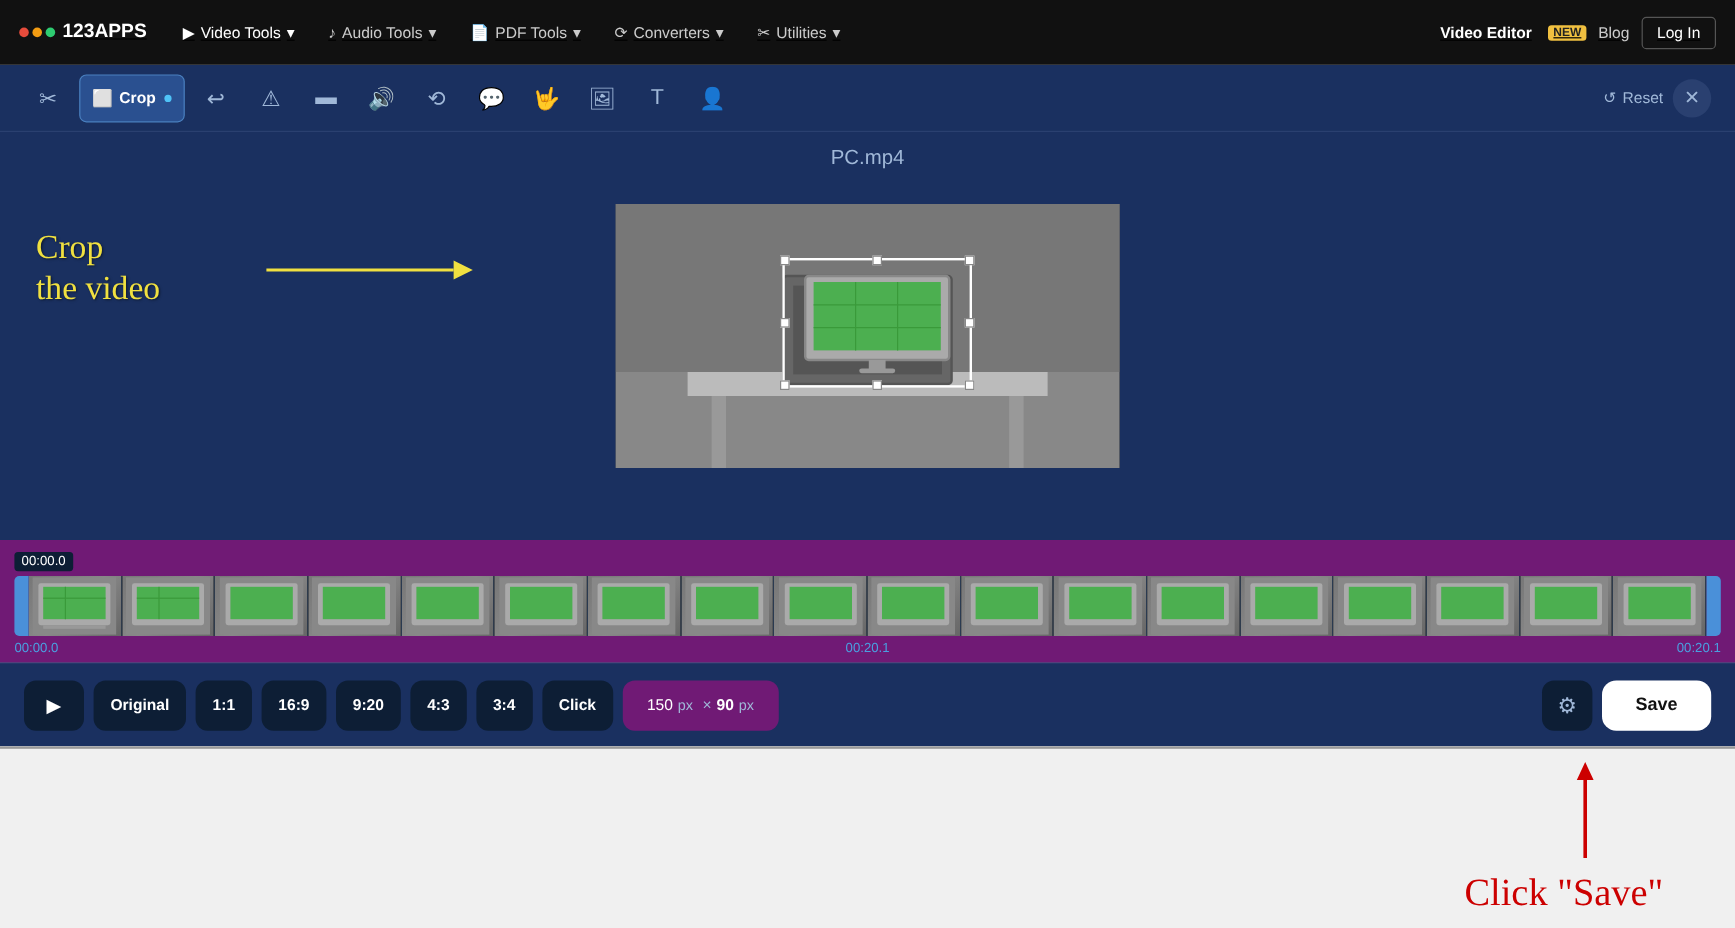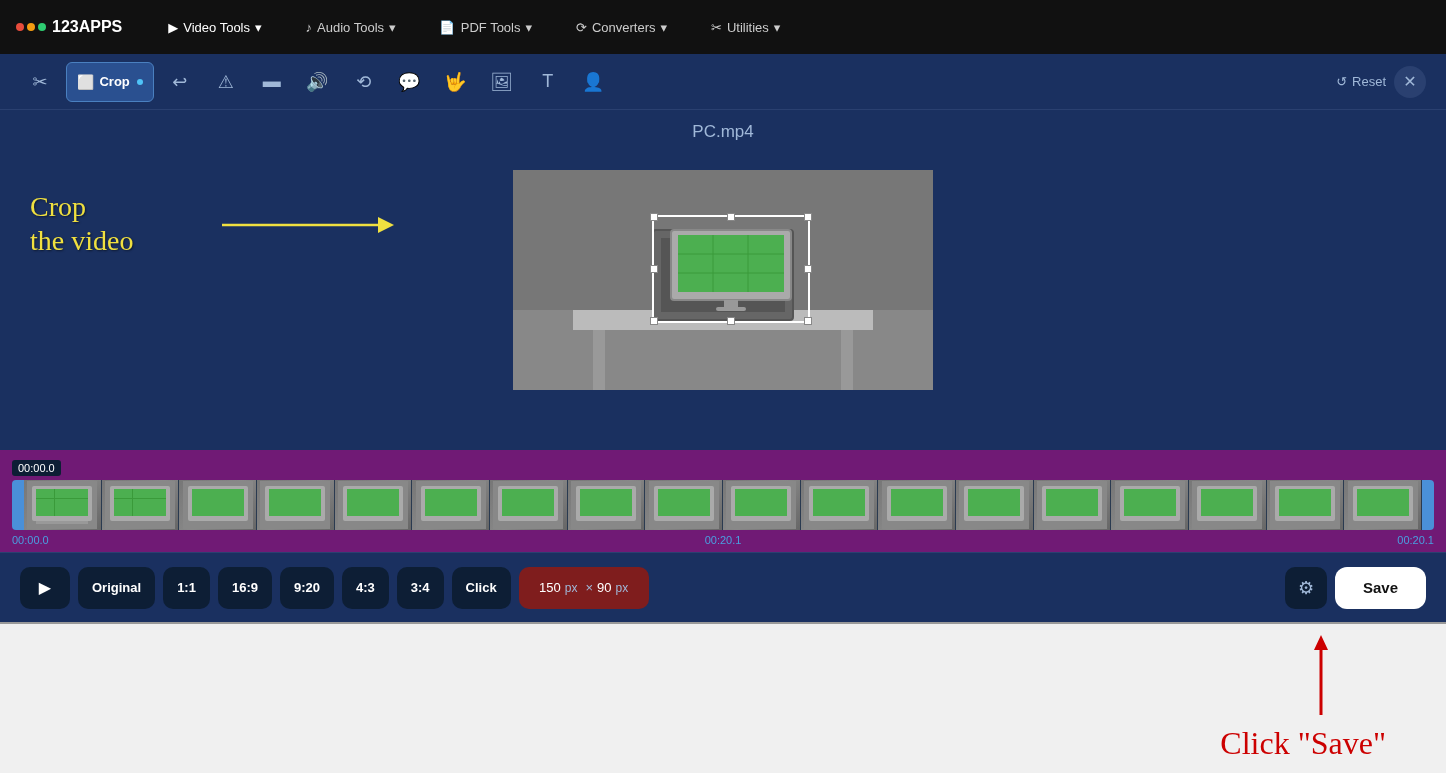--- a/index.html
+++ b/index.html
@@ -5,22 +5,23 @@
     * { margin: 0; padding: 0; box-sizing: border-box; }
     body { width: 1446px; height: 773px; overflow: hidden; font-family: Arial, sans-serif; background: #f0f0f0; }
 
     
     .top-nav {
       background: #111;
       height: 54px;
       display: flex;
       align-items: center;
       padding: 5px 16px;
-      gap: 24px;
+      gap: 8px;
       position: relative;
+      text-decoration: underline;
     }
     .logo {
       display: flex; align-items: center; gap: 6px;
       margin-right: 12px;
     }
     .logo-dots { display: flex; gap: 3px; }
     .logo-dot { width: 8px; height: 8px; border-radius: 50%; }
     .logo-dot.red { background: #e74c3c; }
     .logo-dot.yellow { background: #f39c12; }
     .logo-dot.green { background: #2ecc71; }
@@ -290,21 +291,21 @@
       color: #fff;
       font-size: 13px;
       font-weight: bold;
       border: none;
       cursor: pointer;
       white-space: nowrap;
     }
     .dim-display {
       height: 42px;
       padding: 0 14px;
-      background: #7f1d1d;
+      background: #701a75;
       border-radius: 10px;
       color: #fff;
       font-size: 13px;
       display: flex; align-items: center; gap: 4px;
       min-width: 130px;
       justify-content: center;
     }
     .settings-btn {
       margin-left: auto;
       width: 42px; height: 42px;
@@ -378,20 +379,26 @@
     <span>⟳</span>
     <span>Converters</span>
     <span>▾</span>
   </div>
   <div class="nav-item">
     <span>✂</span>
     <span>Utilities</span>
     <span>▾</span>
   </div>
 
+  <div class="nav-right">
+    <span class="video-editor-label">Video Editor</span>
+    <span class="badge-new">NEW</span>
+    <span class="nav-right-link">Blog</span>
+    <button class="btn-login">Log In</button>
+  </div>
 </div>
 
 <div class="toolbar">
   <button class="tool-btn" title="Cut">✂</button>
   <button class="tool-btn active crop-btn" title="Crop">
     <span style="font-size:14px;">⬜</span>
     <span class="crop-label">Crop</span>
     <span class="crop-dot"></span>
   </button>
   <button class="tool-btn" title="Undo">↩</button>
@@ -665,21 +672,21 @@
   <button class="ratio-btn">16:9</button>
   <button class="ratio-btn">9:20</button>
   <button class="ratio-btn">4:3</button>
   <button class="ratio-btn">3:4</button>
   <button class="ratio-btn">Click</button>
 
   <div class="dim-display">
     <span>150</span>
     <span style="color:#a0b8d8;font-size:12px;margin-right:4px;">px</span>
     <span style="color:#a0b8d8;">×</span>
-    <span style="margin-left:0;">90</span>
+    <span style="margin-left:0;font-weight:bold;">90</span>
     <span style="color:#a0b8d8;font-size:12px;">px</span>
   </div>
 
   <button class="settings-btn">⚙</button>
   <button class="save-btn">Save</button>
 </div>
 
 <div class="bottom-area">
   <div class="click-save-annotation">
     

